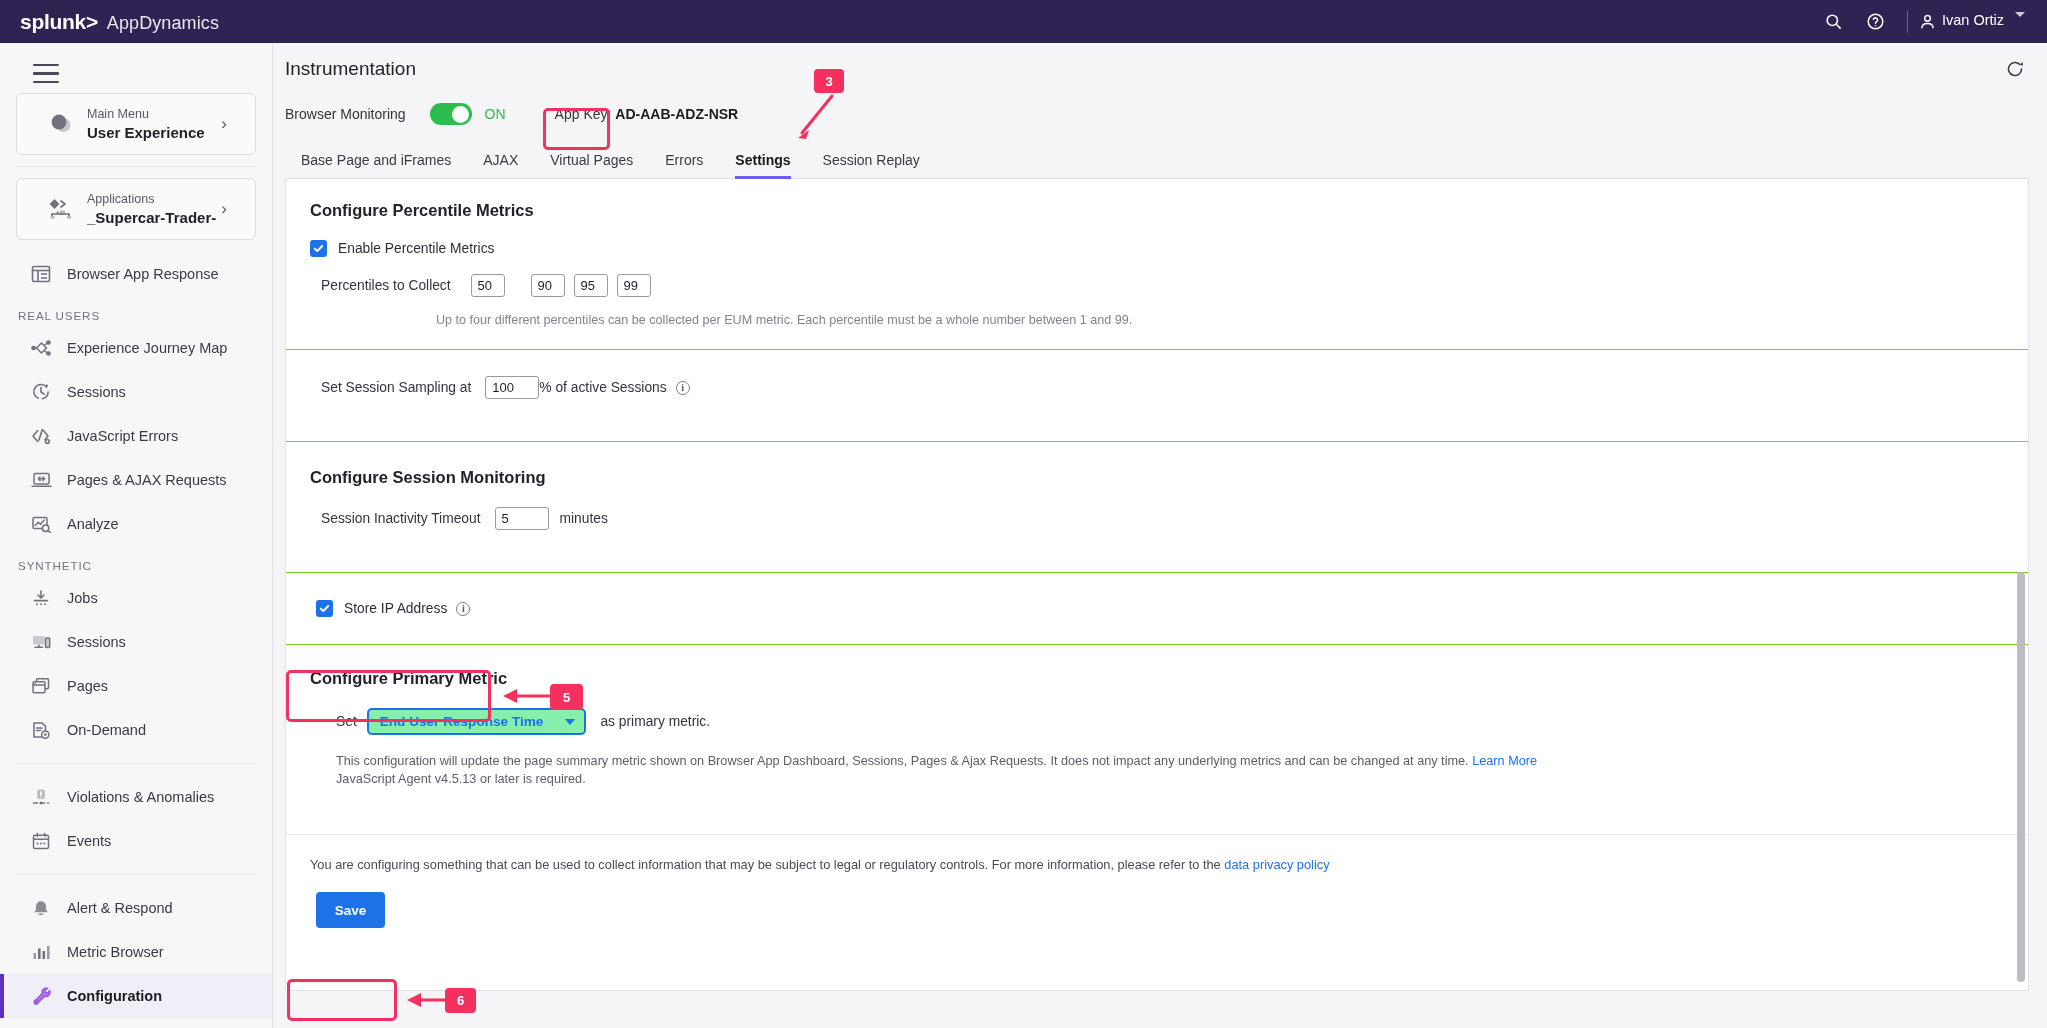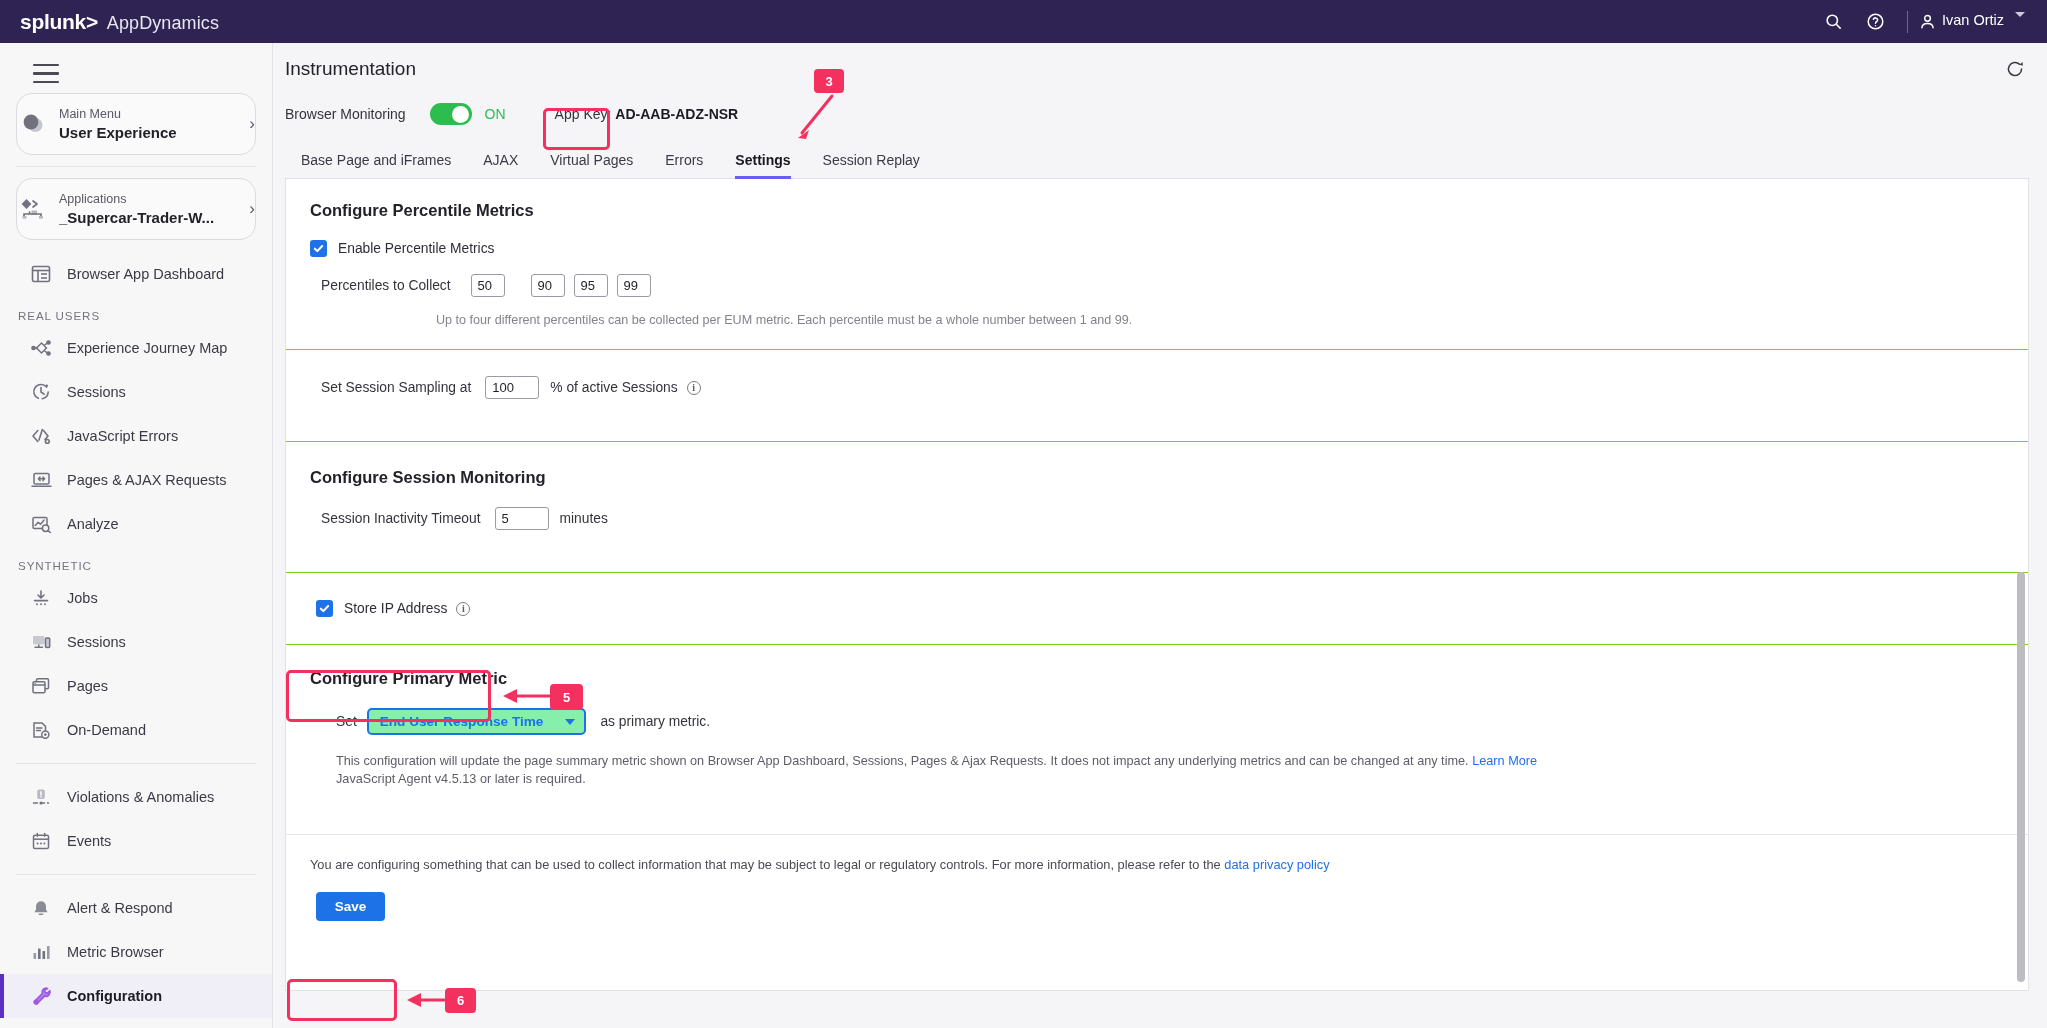--- a/index.html
+++ b/index.html
@@ -57,23 +57,23 @@
   }
   .hamburger { margin: 21px 0 4px 33px; cursor: pointer; width: 26px; }
   .hamburger span {
     display: block; height: 2.4px; background: #4a4a57;
     margin-bottom: 6px; border-radius: 1px;
   }
   .hamburger span:last-child { margin-bottom: 0; }
 
   .ctx-card {
     margin: 10px 16px 0 16px;
-    border: 1px solid #dcdce0; border-radius: 16px;
+    border: 1px solid #dcdce0; border-radius: 6px;
     height: 62px; display: flex; align-items: center;
-    padding: 0 0; cursor: pointer; background: #fafafb;
+    padding: 0 28px; cursor: pointer; background: #fafafb;
   }
   .ctx-icon { width: 34px; display:flex; align-items:center; justify-content:center;}
   .ctx-text { margin-left: 8px; flex: 1; overflow: hidden; }
   .ctx-label { font-size: 12.5px; color: #585865; line-height: 17px; }
   .ctx-value {
     font-size: 15px; color: #212128; font-weight: 700;
     line-height: 20px; white-space: nowrap; overflow: hidden;
   }
   .ctx-chev { color: #5a5a67; font-size: 17px; padding-left: 5px; }
 
@@ -204,21 +204,21 @@
     margin-left: 22px;
   }
   .desc { font-size: 12.7px; color: #5d5d68; line-height: 18px; }
   .lnk { color: #1d72e8; text-decoration: none; cursor: pointer; }
 
   .footer-note {
     padding: 22px 0 0 24px; font-size: 12.8px; color: #4a4a55;
   }
   .btn-save {
     background: #1d72e8; color: #fff; border: none; border-radius: 4px;
-    height: 29px; width: 69px; font-size: 13.5px; font-weight: 700;
+    height: 36px; width: 69px; font-size: 13.5px; font-weight: 700;
     cursor: pointer; font-family: "Liberation Sans", sans-serif;
   }
 
   
   .vscroll {
     position: absolute; right: 3px; top: 3px;
     width: 8px; height: 806px; pointer-events: none;
   }
   .vthumb {
     position: absolute; left: 0; width: 8px; border-radius: 4px;
@@ -320,21 +320,21 @@
   <div class="nav-item">
     <span class="nav-ico">
       <svg width="20" height="18" viewBox="0 0 20 18" fill="none" stroke="#72727f" stroke-width="1.6">
         <rect x="1.5" y="1.5" width="17" height="15" rx="1.5"></rect>
         <line x1="1.5" y1="5.5" x2="18.5" y2="5.5"></line>
         <line x1="7" y1="5.5" x2="7" y2="16.5"></line>
         <line x1="10" y1="9" x2="16" y2="9"></line>
           <line x1="10" y1="13" x2="16" y2="13"></line>
       </svg>
     </span>
-    <span class="nav-lbl">Browser App Dashboard</span>
+    <span class="nav-lbl">Browser App Response</span>
   </div>
 
   <div class="nav-group">REAL USERS</div>
 
   <div class="nav-item">
     <span class="nav-ico">
       <svg width="21" height="18" viewBox="0 0 21 18" fill="none" stroke="#72727f" stroke-width="1.5">
         <circle cx="2.5" cy="9" r="1.6" fill="#72727f"></circle>
         <rect x="7" y="5.5" width="7" height="7" transform="rotate(45 10.5 9)"></rect>
         <line x1="4" y1="9" x2="6" y2="9"></line>
@@ -562,21 +562,21 @@
         <input class="inp w-pct" style="margin-left: 9px;" value="95">
         <input class="inp w-pct" style="margin-left: 9px;" value="99">
       </div>
       <div class="hint" style="margin-top:16px; padding-left:126px;">Up to four different percentiles can be collected per EUM metric. Each percentile must be a whole number between 1 and 99.</div>
     </div>
 
     <div class="sec" style="padding-top:26px;padding-bottom:42px">
       <div class="row" style="padding-left:11px">
         <span class="field-lbl">Set Session Sampling at</span>
         <input class="inp w-med" style="margin-left: 14px;" value="100">
-        <span class="field-lbl" style="margin-left:11px">% of active Sessions</span>
+        <span class="field-lbl" style="">% of active Sessions</span>
         <span class="info-i" style="margin-left:9px">i</span>
       </div>
     </div>
 
     <div class="sec" style="padding-top:26px;padding-bottom:42px">
       <div class="sec-title">Configure Session Monitoring</div>
       <div class="row" style="padding-left:11px">
         <span class="field-lbl">Session Inactivity Timeout</span>
         <input class="inp w-med" style="margin-left: 14px;" value="5">
         <span class="field-lbl" style="margin-left:11px">minutes</span>

